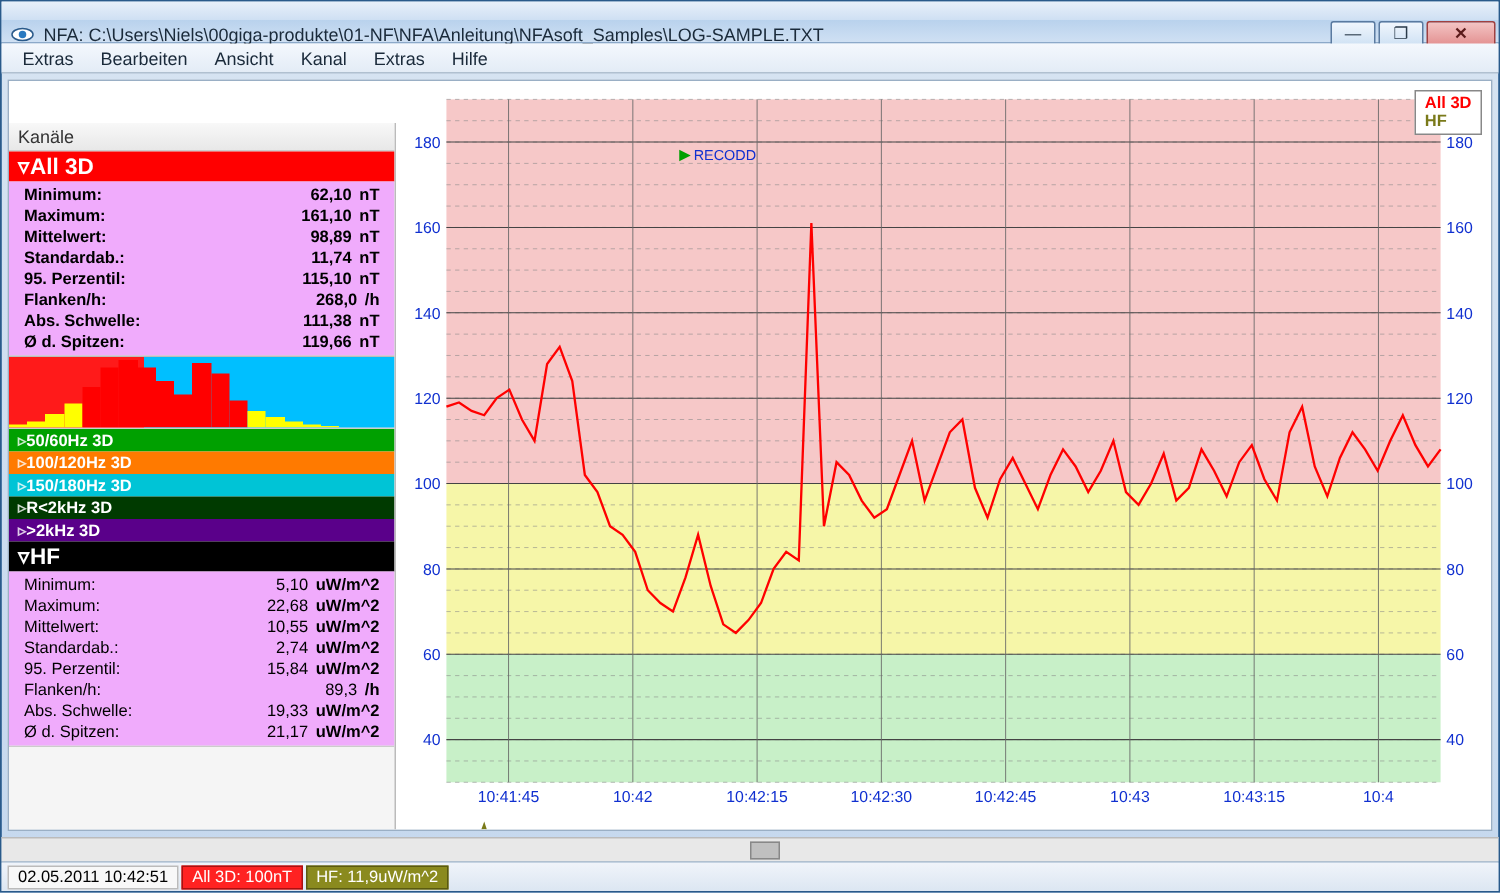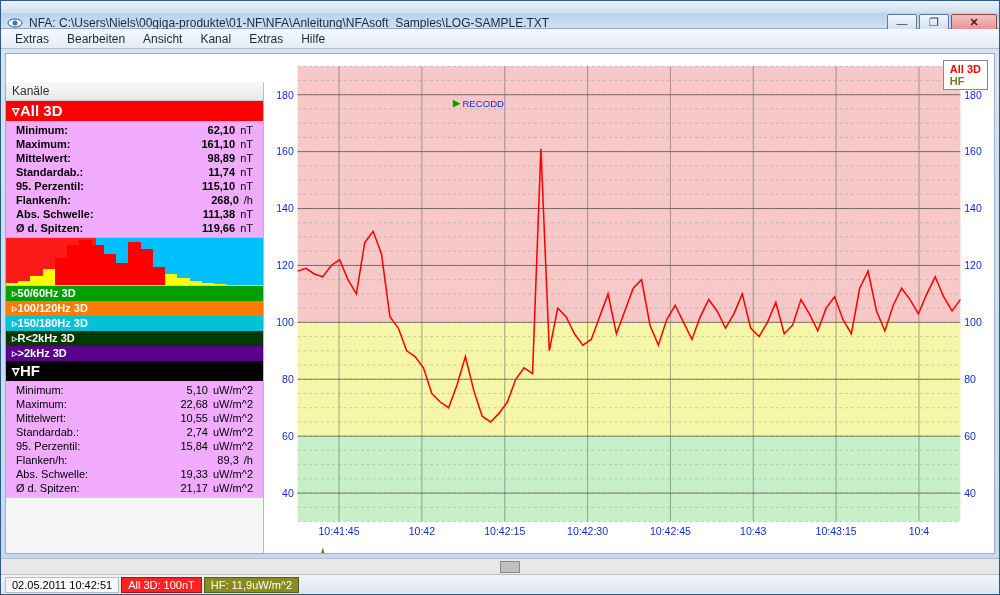--- a/index.html
+++ b/index.html
@@ -19,21 +19,21 @@
 
 .workspace { flex: 1; display: flex; background: #fff; margin: 4px; border: 1px solid #9aafc5; overflow: hidden; }
 
 .sidebar { width: 258px; background: #f5f5f5; border-right: 1px solid #bbb; display: flex; flex-direction: column; overflow: hidden; margin-top: 28px; }
 .sidebar-header { padding: 2px 6px; background: linear-gradient(#f8f8f8,#e8e8e8); border-bottom: 1px solid #ccc; color: #333; }
 .channel-group { border-bottom: 1px solid #ccc; }
 .channel-hdr { padding: 1px 6px; color: #fff; font-weight: bold; font-size: 15px; cursor: default; }
 .channel-hdr .arrow { display:inline-block; width:8px; }
 .stats { background: #f0abfc; padding: 2px 0; }
 .stat-row { display: flex; justify-content: space-between; padding: 0 10px; font-size: 11px; line-height: 14px; font-weight: bold; color:#000; }
-.stat-row .unit { font-weight: normal; margin-left: 2px; }
+.stat-row .unit { font-weight: bold; margin-left: 2px; }
 .histogram { height: 48px; background: linear-gradient(90deg,#ff1a1a 0 35%, #00bfff 35% 100%); position:relative; border-top:1px solid #bbb; overflow:hidden; }
 .hist-bars { position:absolute; bottom:0; left:0; right:0; display:flex; align-items:flex-end; height:100%; }
 .hist-bar { flex:1; background:#ff0; }
 .hist-bar.red { background:#f00; }
 .channel-bars .bar { padding: 1px 6px; color:#fff; font-size:11px; font-weight:bold; }
 .hf-stats .stat-row { font-weight: normal; }
 
 .chart-area { flex: 1; position: relative; background: #fff; overflow:hidden; }
 .chart-svg { width: 100%; height: 100%; }
 .legend-box { position:absolute; top:6px; right:6px; background:#fff; border:1px solid #888; padding:2px 6px; font-size:11px; font-weight:bold; }

